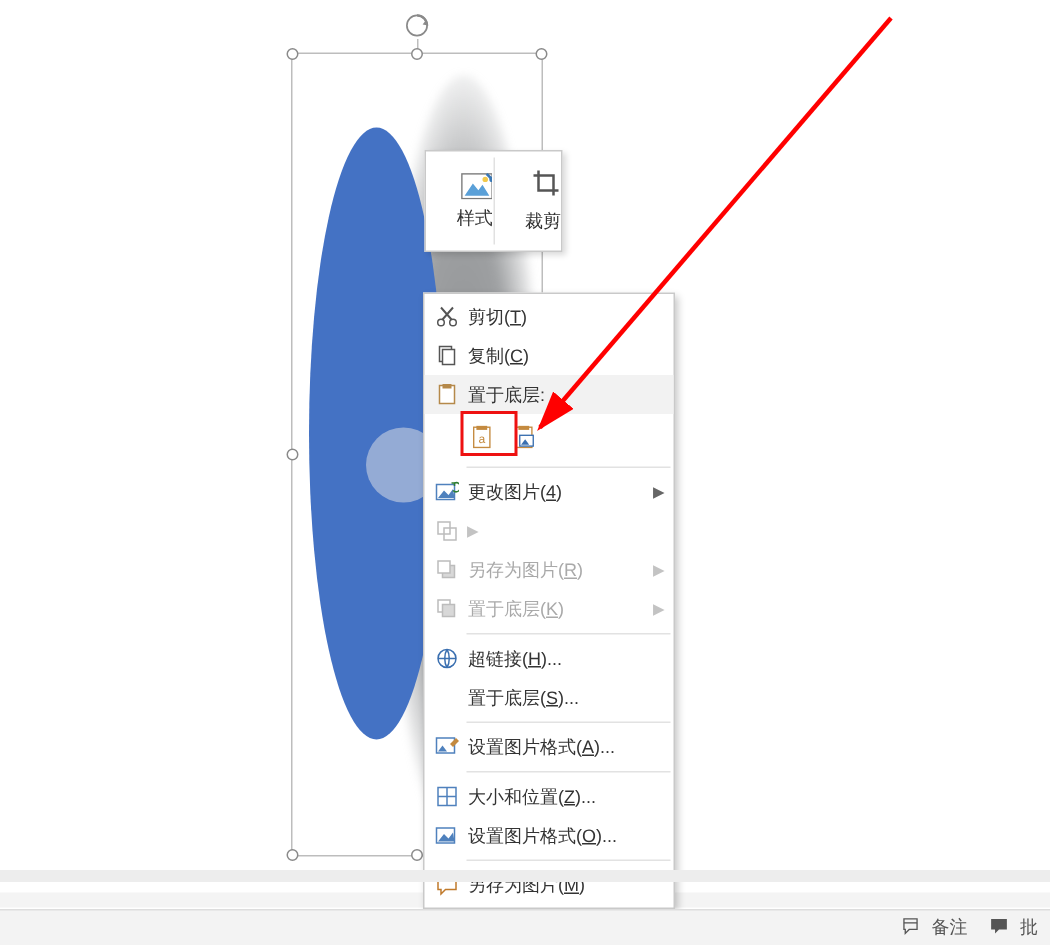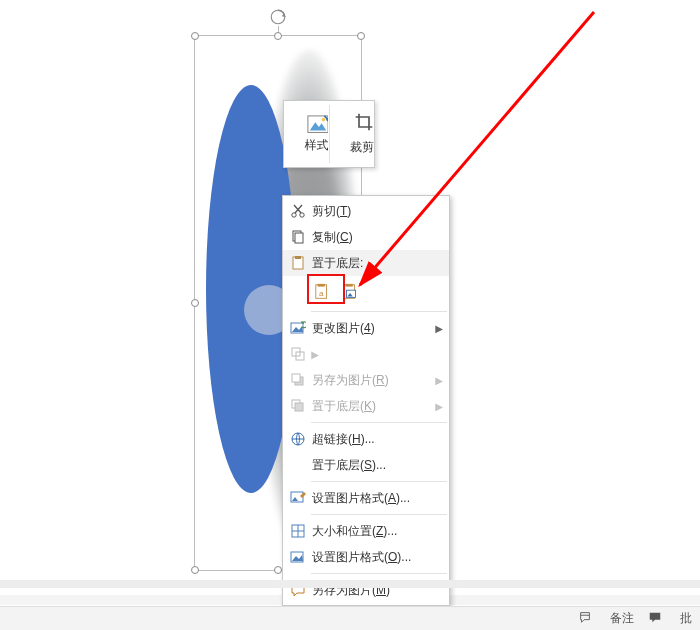--- a/index.html
+++ b/index.html
@@ -52,21 +52,21 @@
   .paste-opts { display: flex; gap: 4px; padding: 4px 0 4px 28px; align-items: center; }
   .paste-btn { width: 24px; height: 24px; border: 1px solid transparent; display: flex; align-items: center; justify-content: center; }
   .paste-btn svg { width: 18px; height: 18px; }
   .red-box { position: absolute; border: 2px solid #e11; }
 
   
   .arrow-svg { position: absolute; left: 0; top: 0; pointer-events: none; }
 
   
   .status-bar { position: absolute; left: 0; right: 0; bottom: 0; height: 24px; background: #f3f3f3; border-top: 1px solid #ddd; display: flex; align-items: center; justify-content: flex-end; gap: 14px; padding: 0 8px; color: #555; font-size: 12px; }
-  .status-item { display: flex; align-items: center; gap: 18px; }
+  .status-item { display: flex; align-items: center; gap: 7px; }
   .status-item svg { width: 14px; height: 14px; }
 </style>
 </head>
 <body>
 
 <div class="canvas-area">
   <div class="gray-stripe"></div>
 
   <div class="ellipse-shadow"></div>
   <div class="ellipse-blue"></div>

